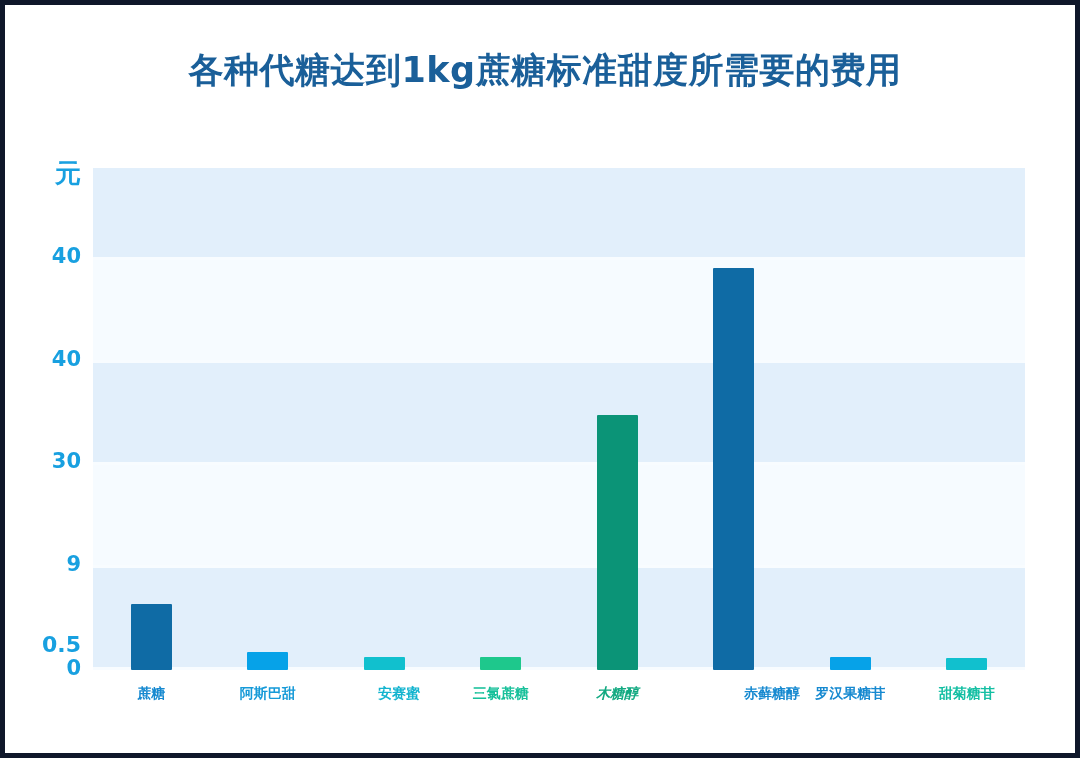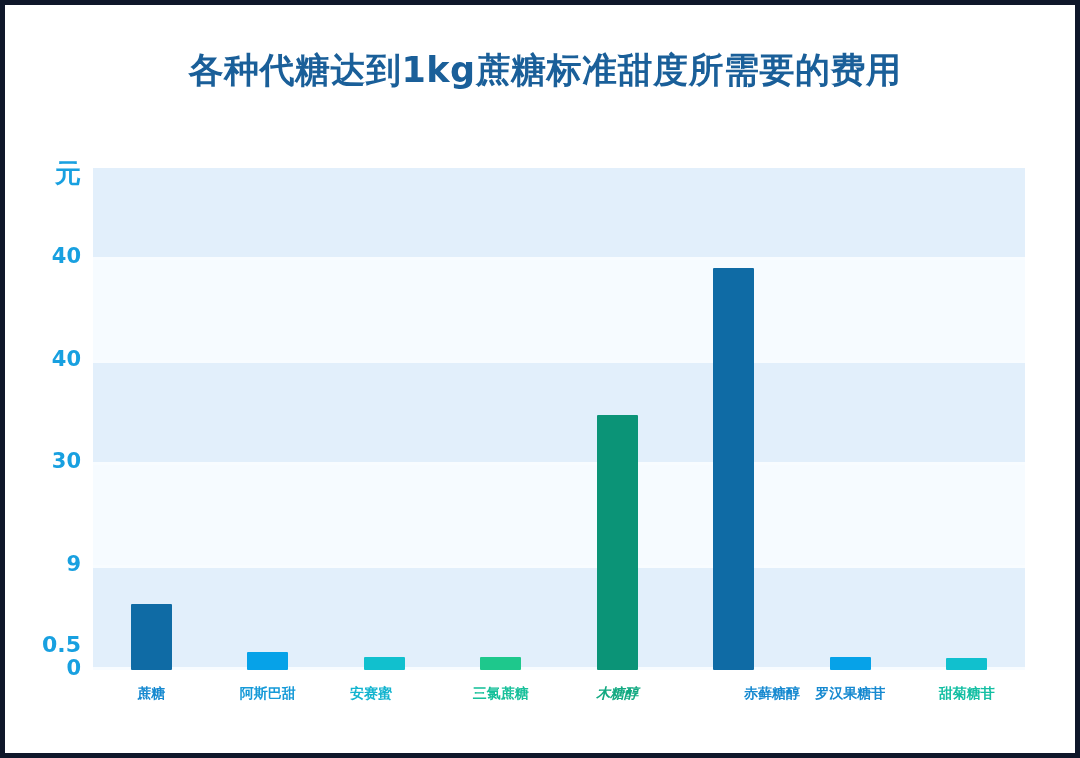--- a/index.html
+++ b/index.html
@@ -145,21 +145,21 @@
       <div class="y-tick" style="top: 343.653px;">40</div>
       <div class="y-tick" style="top: 446.102px;">30</div>
       <div class="y-tick" style="top: 548.551px;">9</div>
       <div class="y-tick small" style="top: 629px;">0.5</div>
       <div class="y-tick" style="top: 653px;">0</div>
     </div>
 
   <div id="x-axis">
       <div class="x-tick" style="left: 58.25px; color: rgb(22, 137, 208);">蔗糖</div>
       <div class="x-tick" style="left: 174.75px; color: rgb(22, 154, 216);">阿斯巴甜</div>
-      <div class="x-tick" style="left: 278px; color: rgb(19, 180, 207);">安赛蜜</div>
+      <div class="x-tick" style="left: 306px; color: rgb(19, 180, 207);">安赛蜜</div>
       <div class="x-tick" style="left: 407.75px; color: rgb(23, 192, 154);">三氯蔗糖</div>
       <div class="x-tick" style="left: 524.25px; color: rgb(18, 169, 129); font-style: italic;">木糖醇</div>
       <div class="x-tick" style="left: 679px; color: rgb(22, 137, 208);">赤藓糖醇</div>
       <div class="x-tick" style="left: 757.25px; color: rgb(22, 137, 208);">罗汉果糖苷</div>
       <div class="x-tick" style="left: 873.75px; color: rgb(20, 191, 163);">甜菊糖苷</div>
     </div>
 
 </div>
 
 </body></html>

